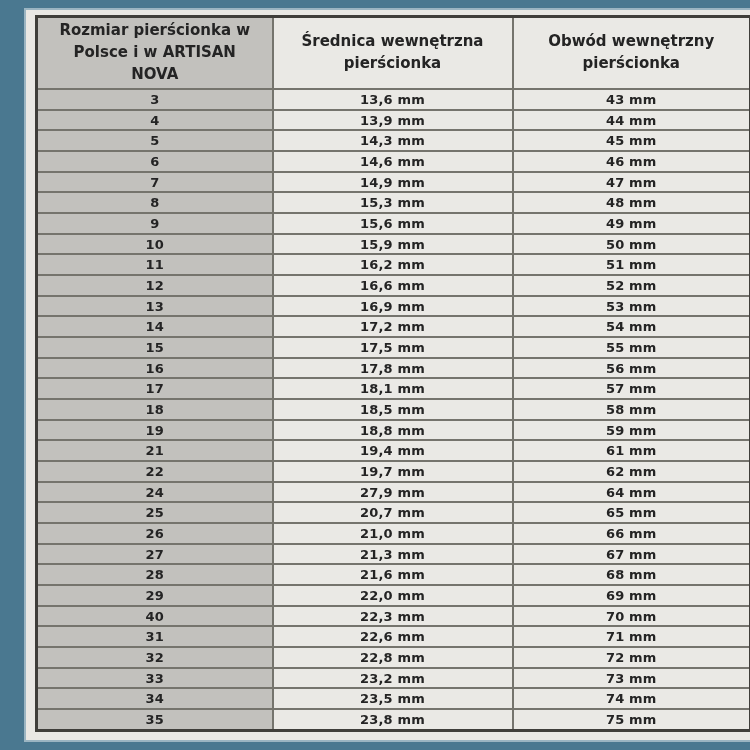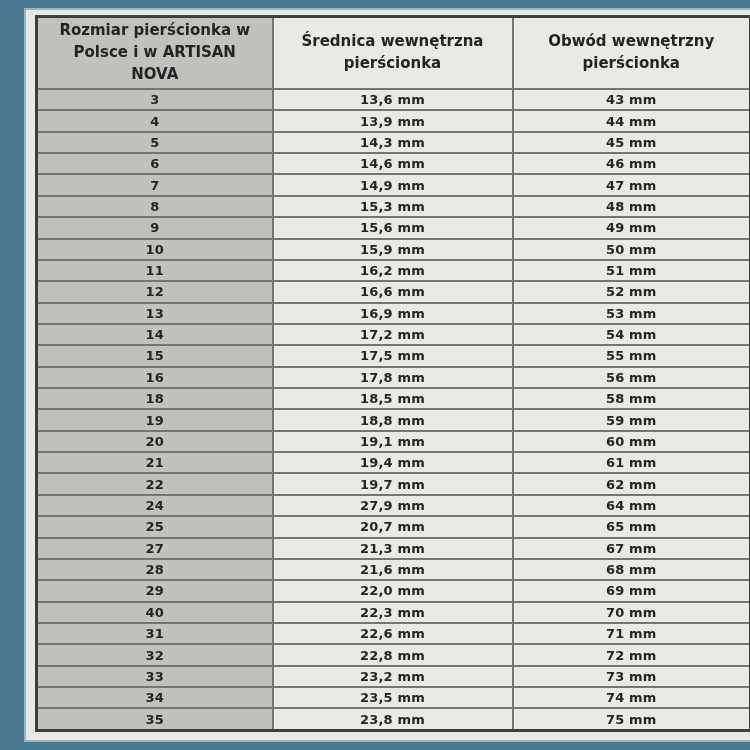--- a/index.html
+++ b/index.html
@@ -132,53 +132,58 @@
             <td class="col-size">15</td>
             <td class="col-val">17,5 mm</td>
             <td class="col-val">55 mm</td>
           </tr>
           <tr>
             <td class="col-size">16</td>
             <td class="col-val">17,8 mm</td>
             <td class="col-val">56 mm</td>
           </tr>
           <tr>
+            <td class="col-size">17</td>
+            <td class="col-val">18,1 mm</td>
+            <td class="col-val">57 mm</td>
+          </tr>
+          <tr>
             <td class="col-size">18</td>
             <td class="col-val">18,5 mm</td>
             <td class="col-val">58 mm</td>
           </tr>
           <tr>
             <td class="col-size">19</td>
             <td class="col-val">18,8 mm</td>
             <td class="col-val">59 mm</td>
           </tr>
           <tr>
-            <td class="col-size">20</td>
-            <td class="col-val">19,1 mm</td>
-            <td class="col-val">60 mm</td>
-          </tr>
-          <tr>
             <td class="col-size">21</td>
             <td class="col-val">19,4 mm</td>
             <td class="col-val">61 mm</td>
           </tr>
           <tr>
             <td class="col-size">22</td>
             <td class="col-val">19,7 mm</td>
             <td class="col-val">62 mm</td>
           </tr>
           <tr>
             <td class="col-size">24</td>
             <td class="col-val">27,9 mm</td>
             <td class="col-val">64 mm</td>
           </tr>
           <tr>
             <td class="col-size">25</td>
             <td class="col-val">20,7 mm</td>
             <td class="col-val">65 mm</td>
+          </tr>
+          <tr>
+            <td class="col-size">26</td>
+            <td class="col-val">21,0 mm</td>
+            <td class="col-val">66 mm</td>
           </tr>
           <tr>
             <td class="col-size">27</td>
             <td class="col-val">21,3 mm</td>
             <td class="col-val">67 mm</td>
           </tr>
           <tr>
             <td class="col-size">28</td>
             <td class="col-val">21,6 mm</td>
             <td class="col-val">68 mm</td>

